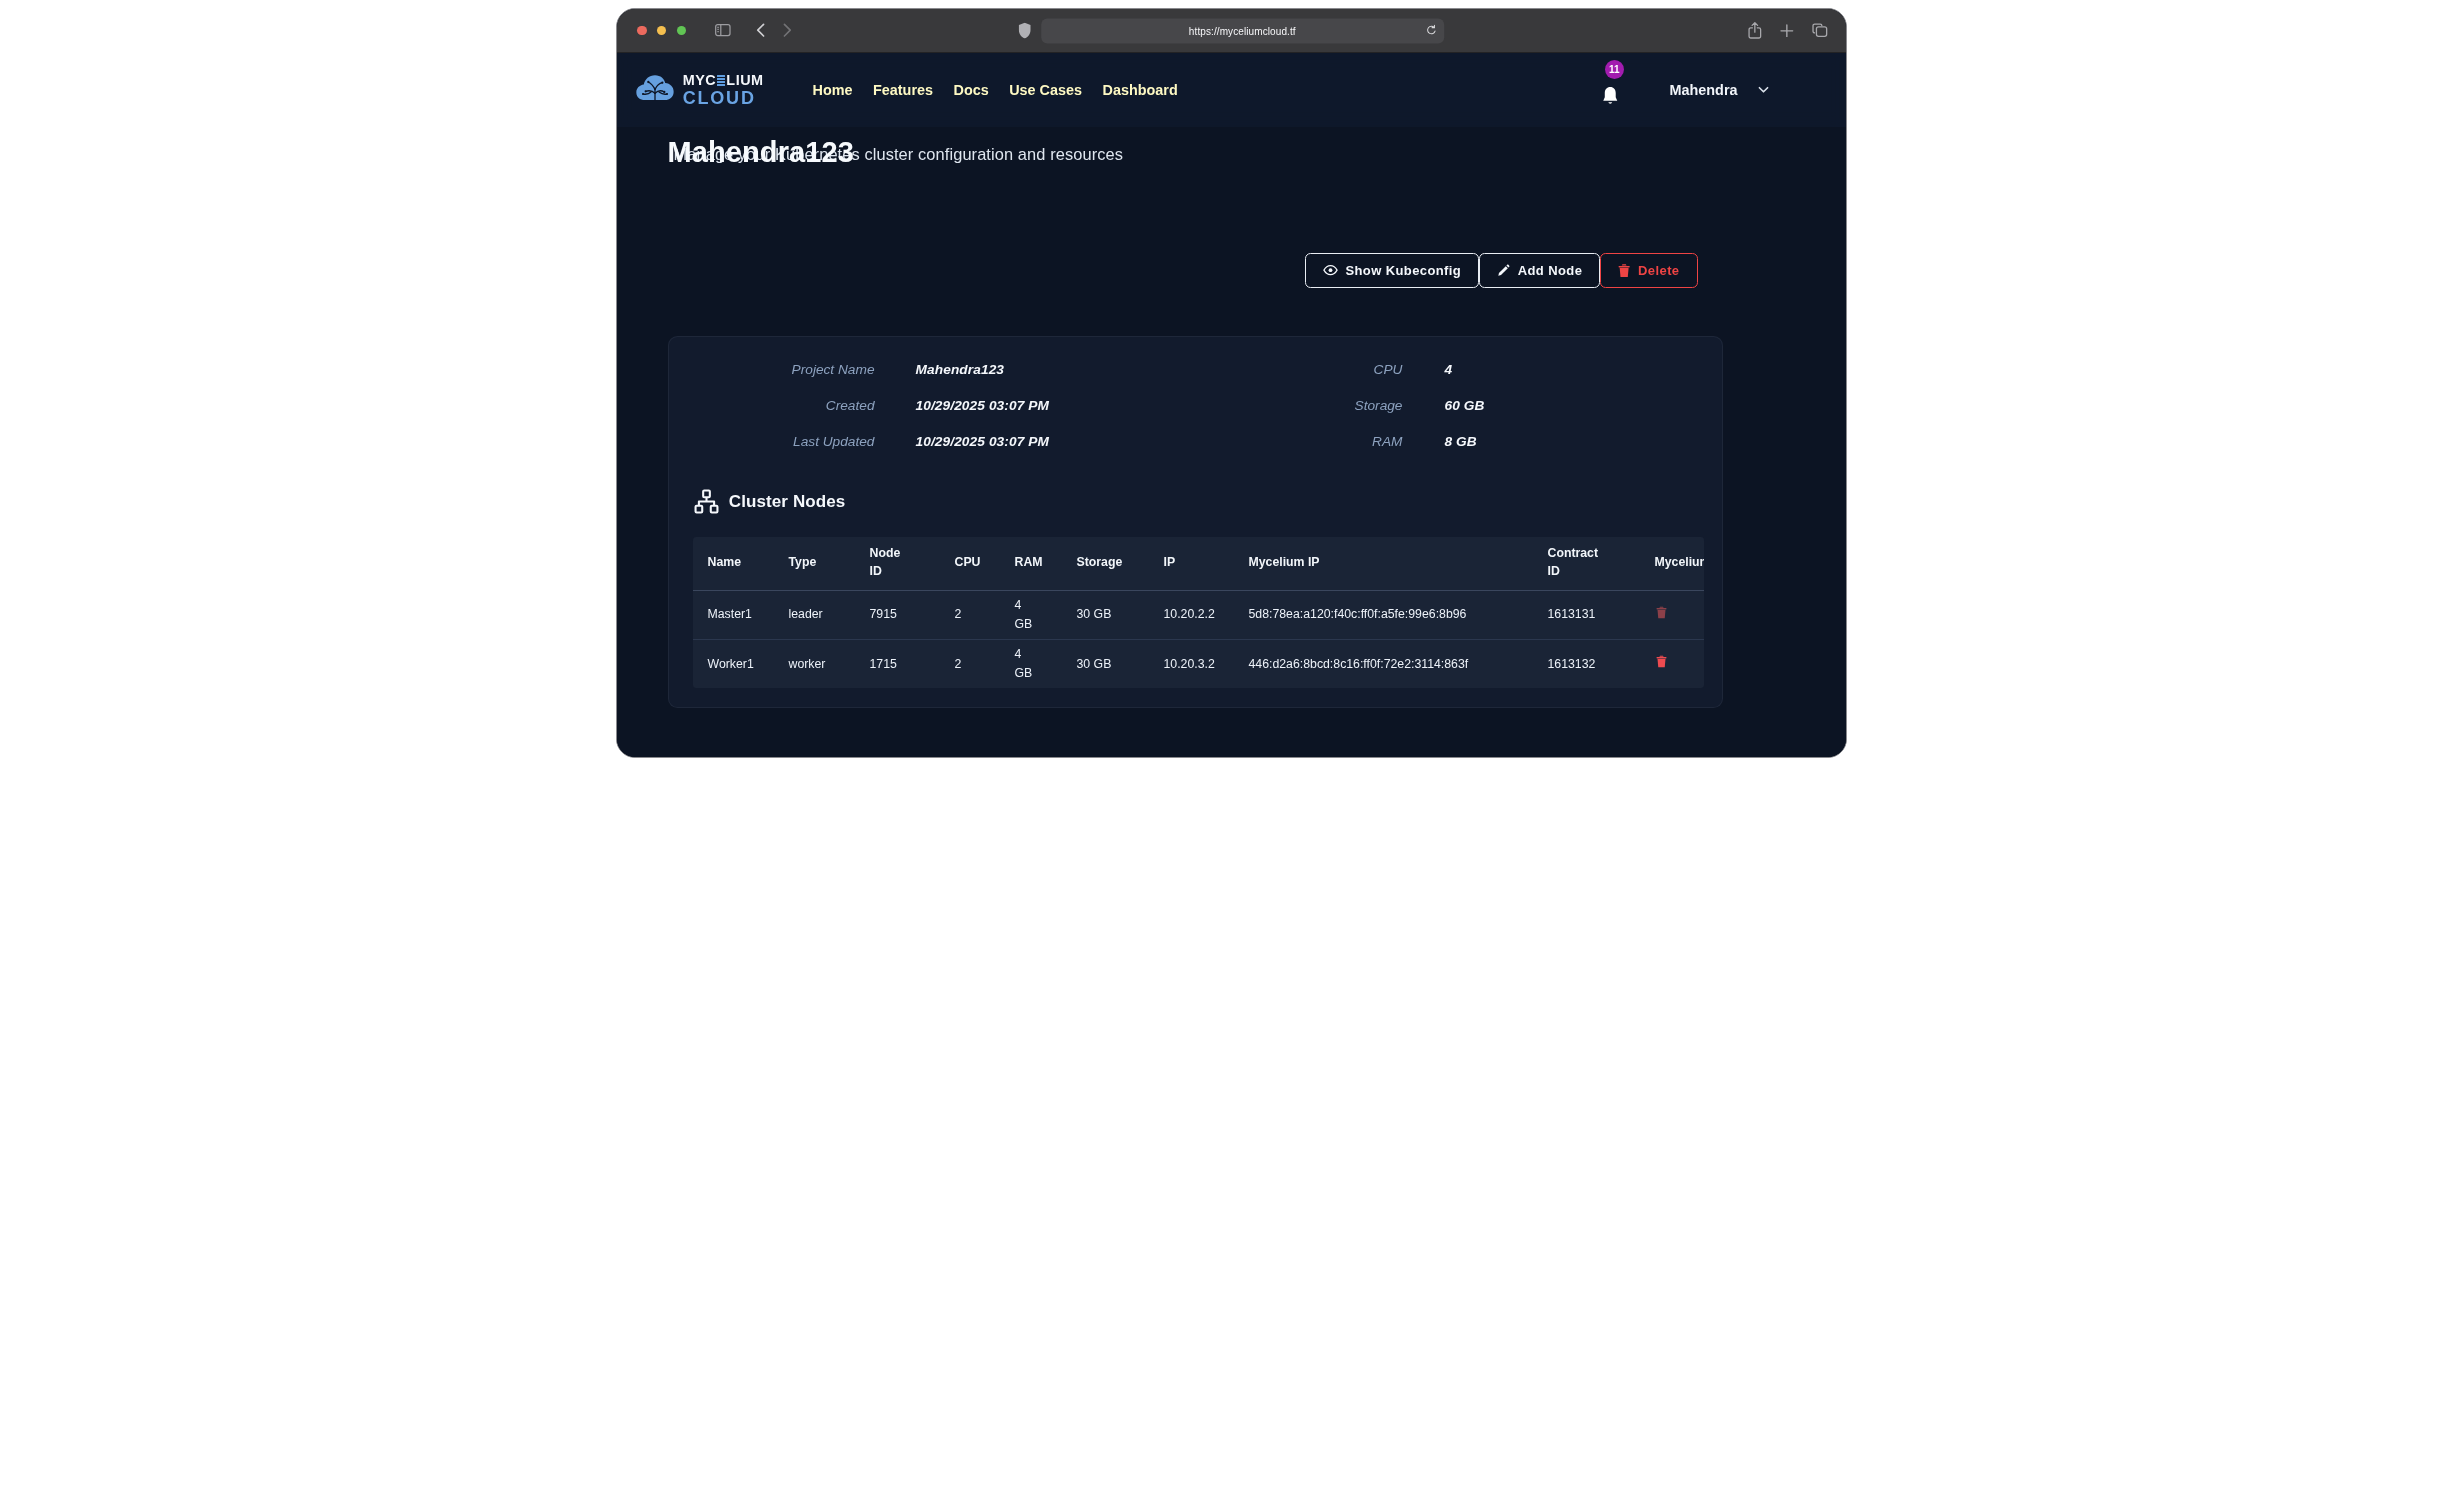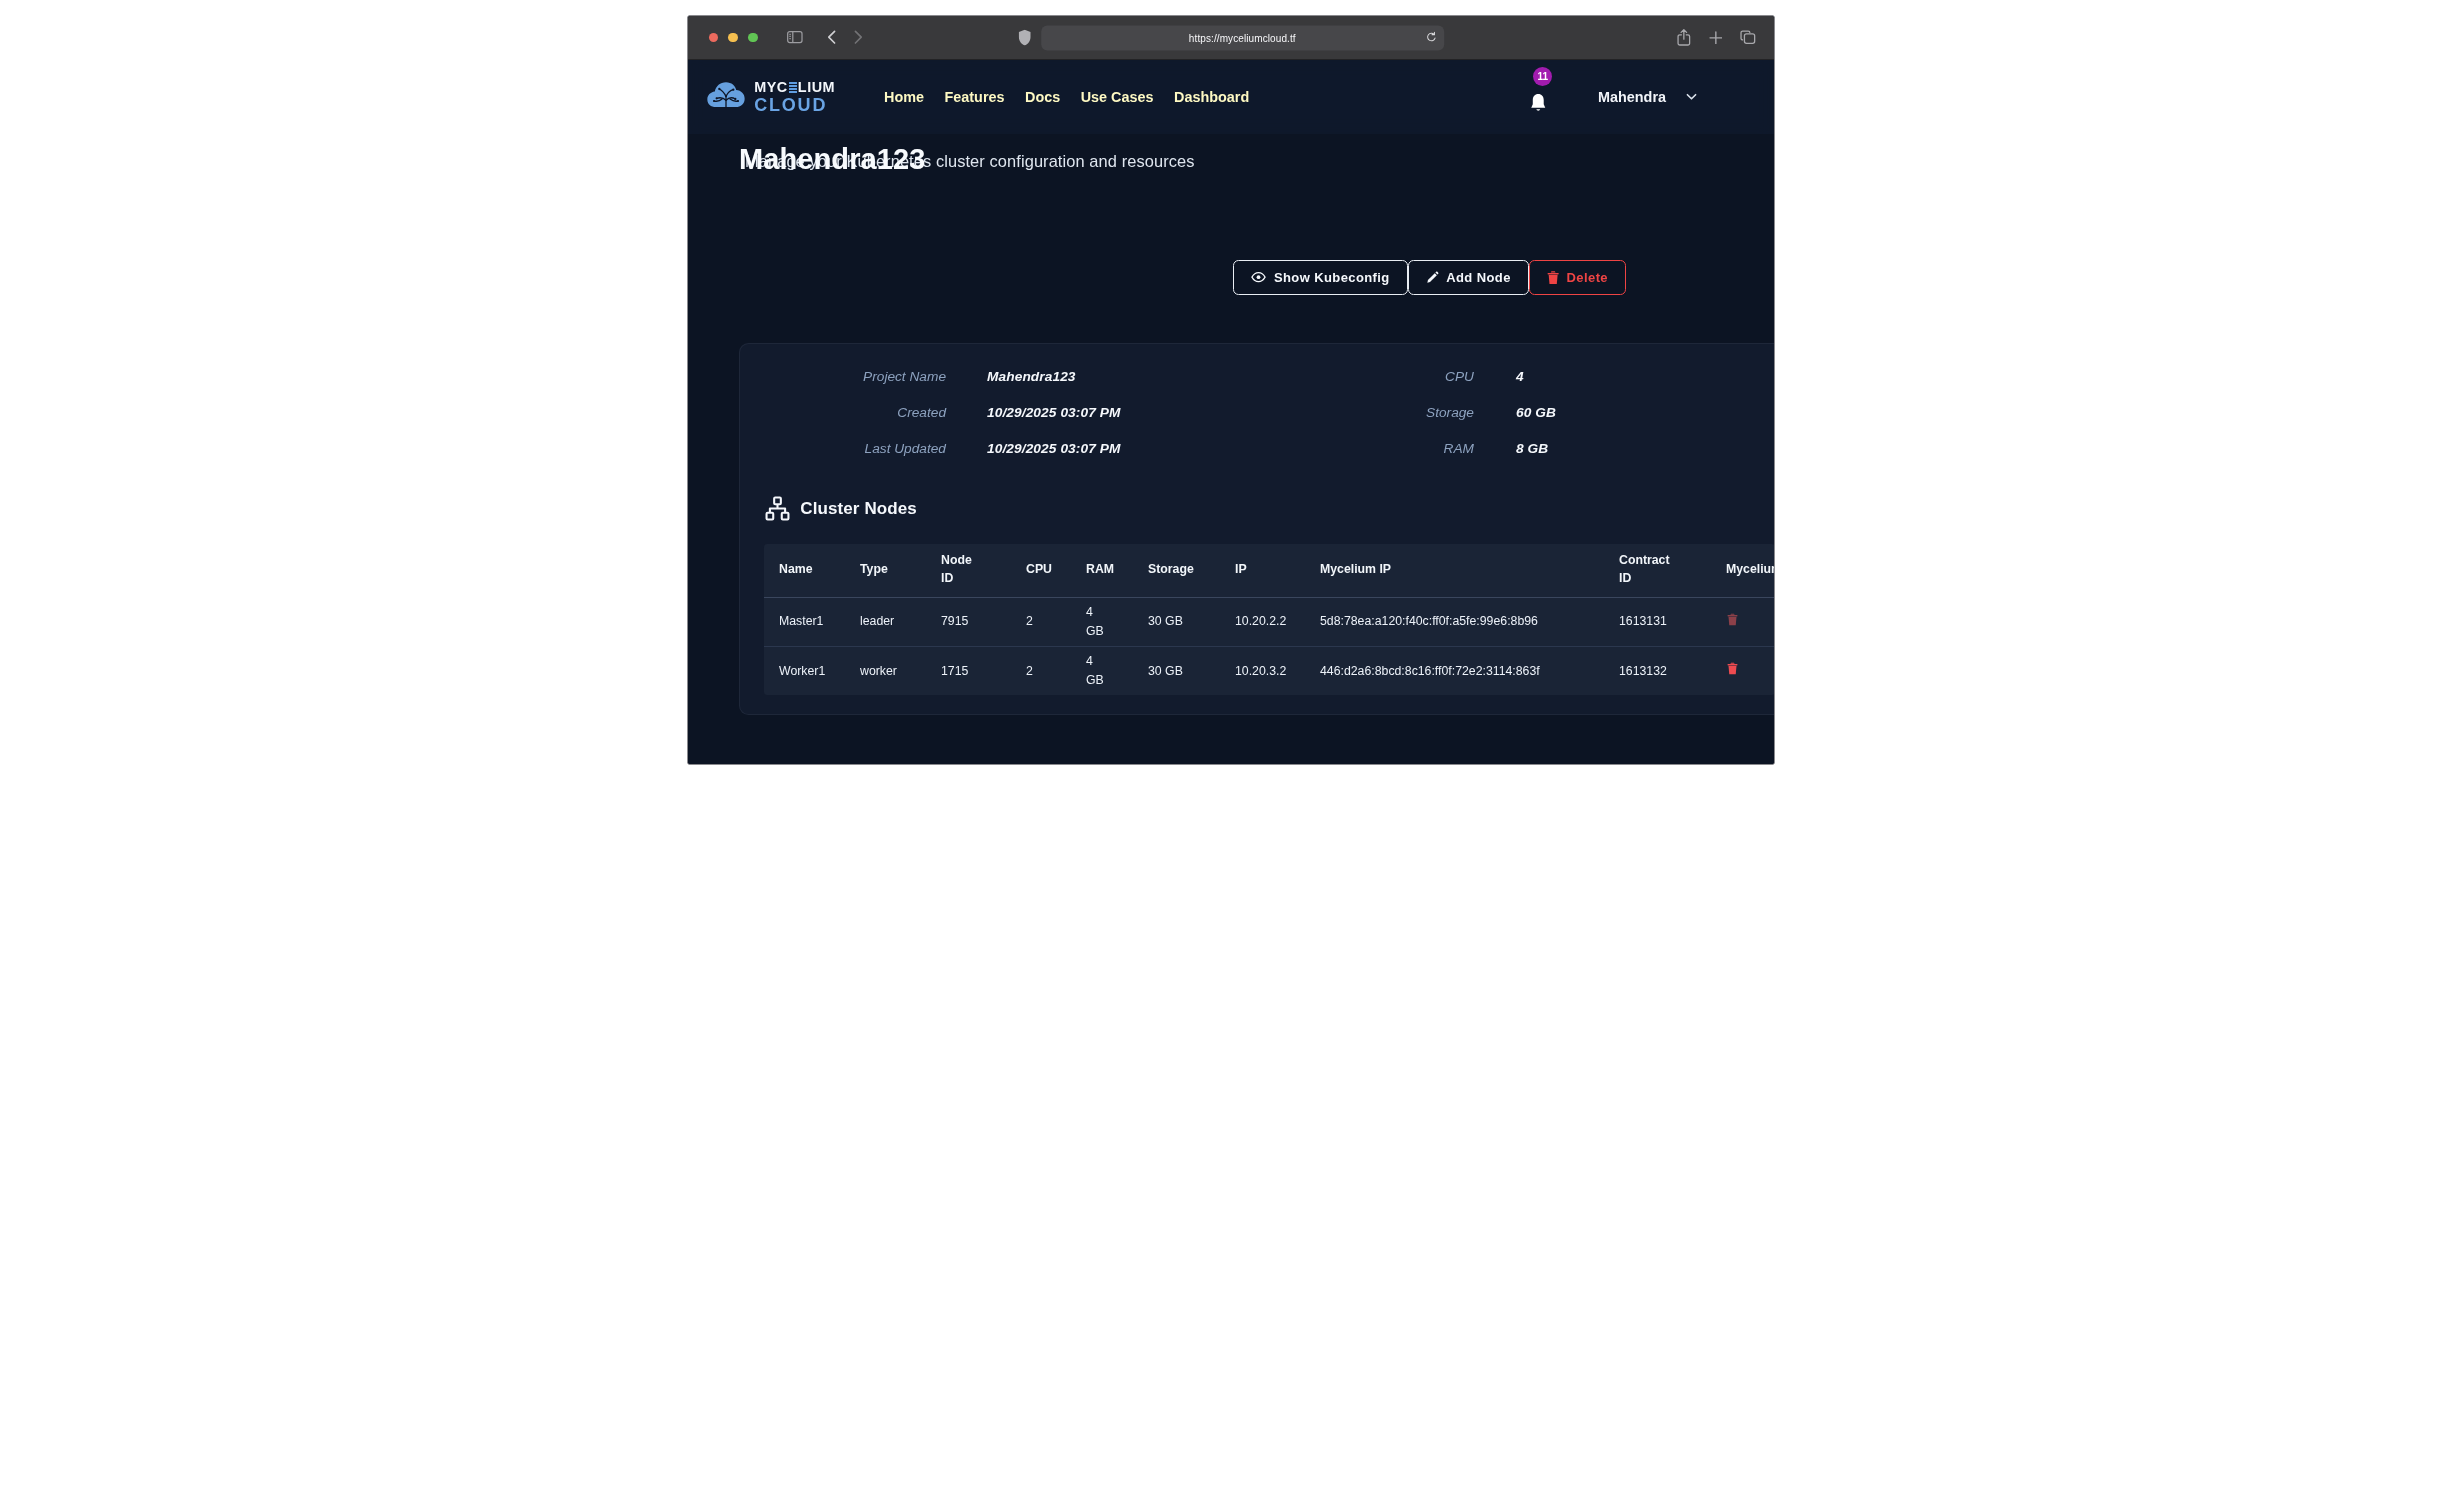--- a/index.html
+++ b/index.html
@@ -1,20 +1,20 @@
 <!DOCTYPE html>
 <html style="font-size:11px"><head>
 <meta charset="utf-8">
 <style>
   html,body { margin:0; padding:0; background:#ffffff; font-family:"Liberation Sans","DejaVu Sans",sans-serif; }
   * { box-sizing:border-box; }
 
   .window {
-    position:relative; width:1088px; height:750px; margin:15px auto;
-    border:0.7px solid #8a8a8e; border-radius:3px; overflow:hidden;
+    position:relative; width:1231px; height:750px; margin:8px auto;
+    border:0.7px solid #8a8a8e; border-radius:19px; overflow:hidden;
     background:#0c1423;
   }
 
   
   .chrome {
     position:relative; height:44px; background:#39393b;
     border-bottom:0.7px solid #232325;
     display:flex; align-items:center;
   }
   .traffic { display:flex; gap:10.3px; margin-left:20.5px; }

